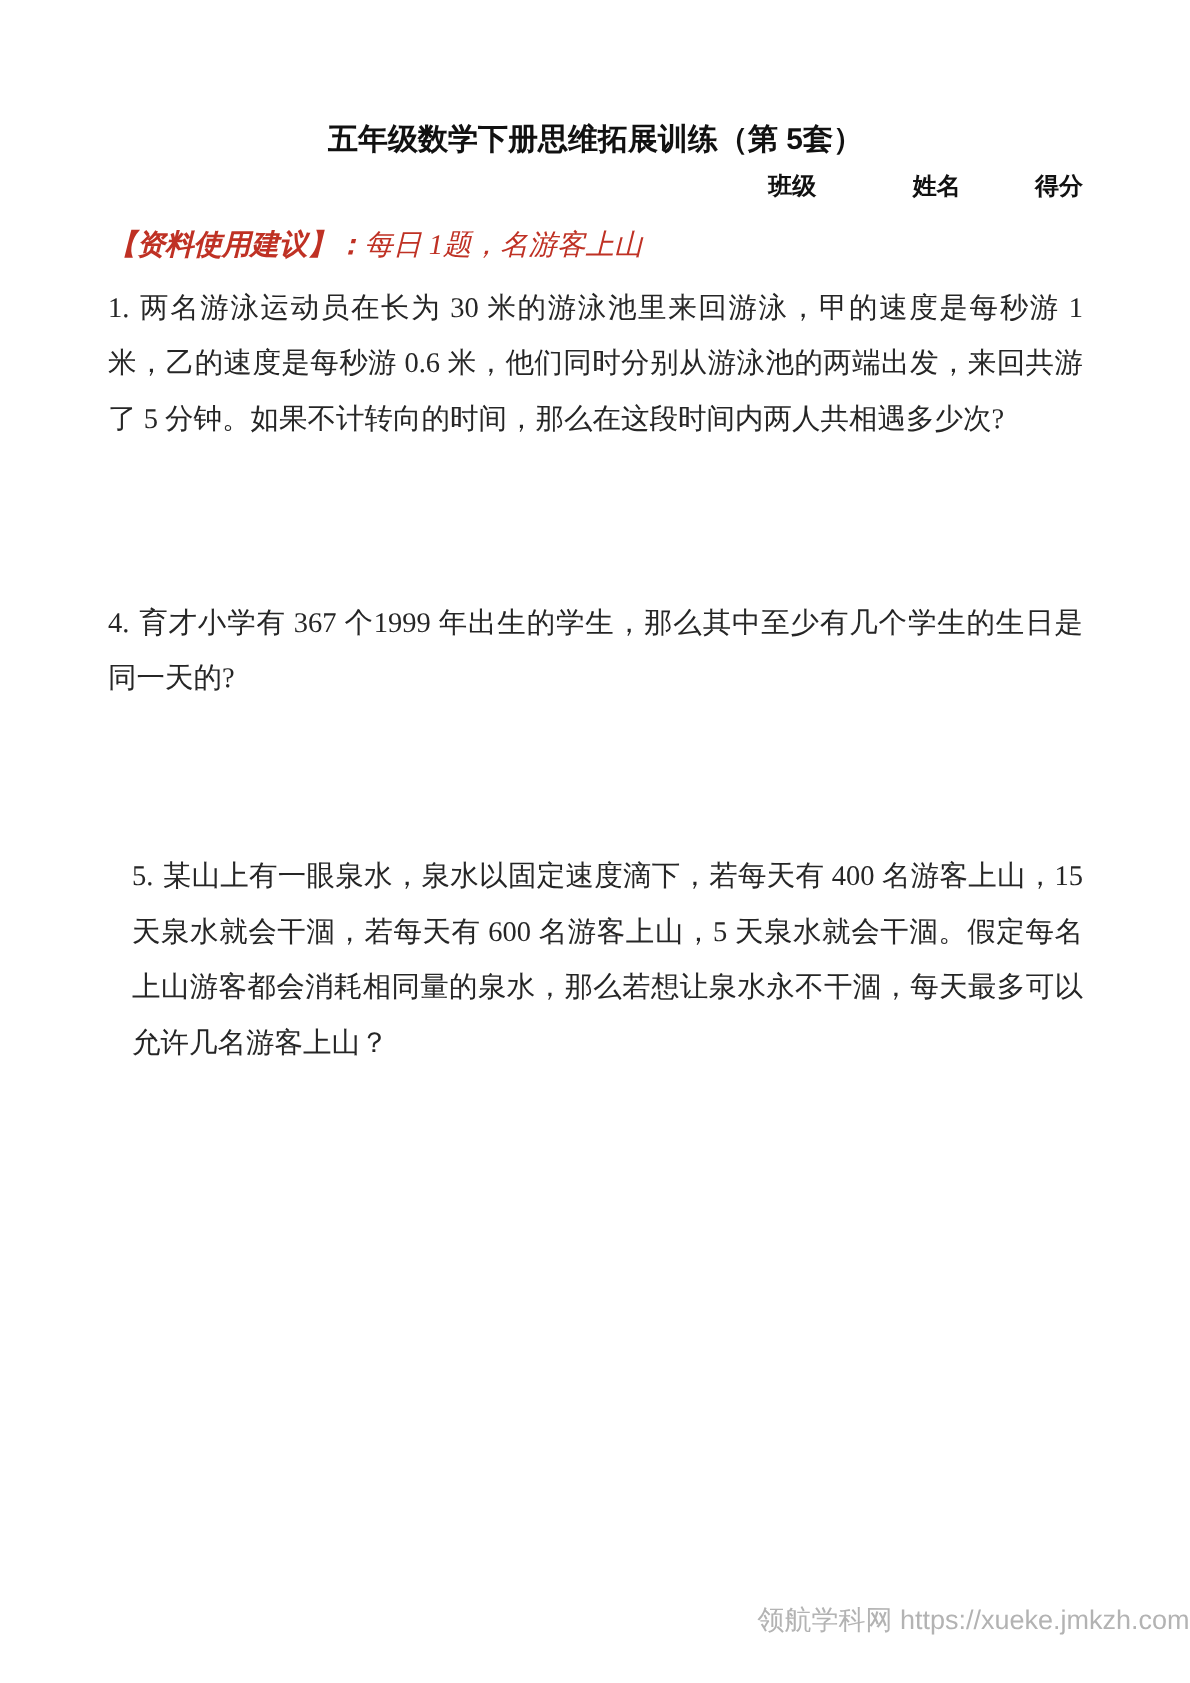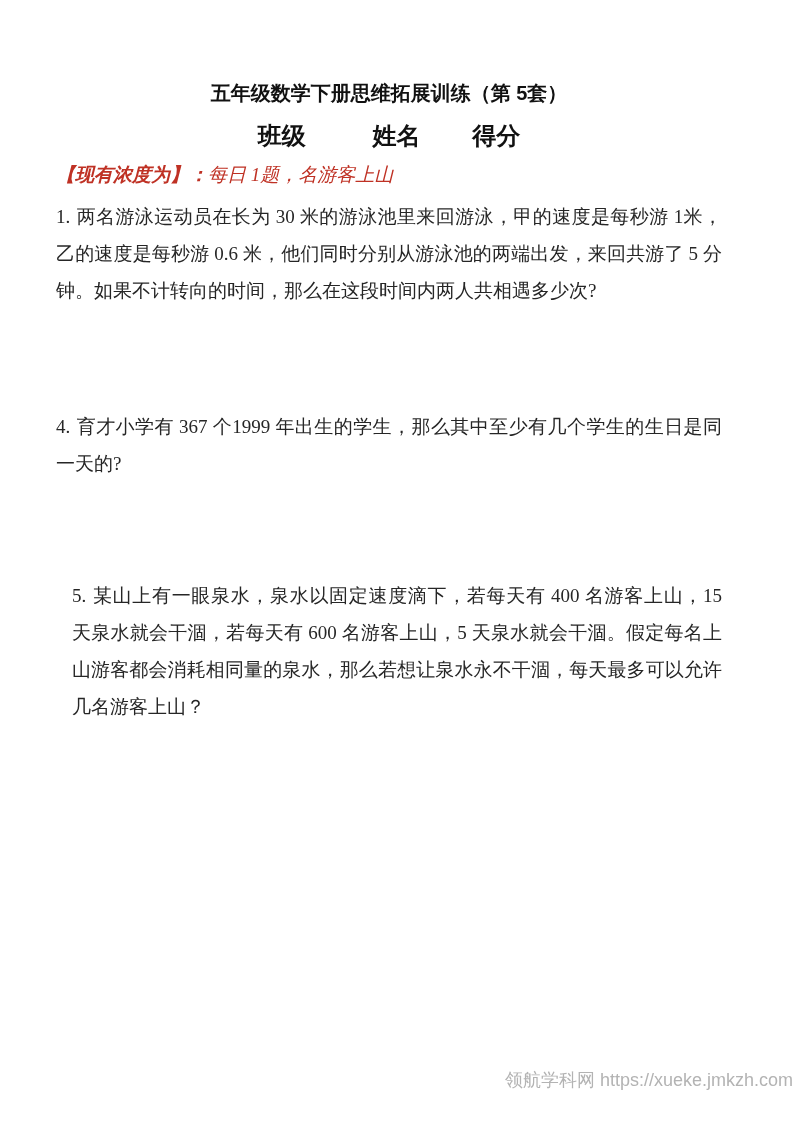--- a/index.html
+++ b/index.html
@@ -13,37 +13,37 @@
   body{
     font-family:"Liberation Serif","DejaVu Serif",serif;
     color:var(--body-text);
   }
   .sheet{
     position:relative;
     width:793px;
     height:1122px;
     margin:0 auto;
     background:var(--page-bg);
-    padding:0 71px 0 56px;
+    padding:0 71px 0 72px;
     overflow:hidden;
   }
   .title{
     padding-top:80px;
     text-align:center;
     font-family:"Liberation Sans","DejaVu Sans",sans-serif;
     font-size:20px;
     font-weight:bold;
     line-height:26px;
     color:#111111;
   }
   .fields{
-    margin-top:17px;
-    text-align:center;
+    margin-top:6px;
+    text-align:right;
     font-family:"Liberation Sans","DejaVu Sans",sans-serif;
-    font-size:24px;
+    font-size:16px;
     font-weight:bold;
     line-height:26px;
     color:#111111;
   }
   .fields .field:nth-child(2){margin-left:60px;}
   .fields .field:nth-child(3){margin-left:45px;}
   .suggestion{
     margin-top:13px;
     font-size:19px;
     line-height:26px;
@@ -84,21 +84,21 @@
 
   <h1 class="title">五年级数学下册思维拓展训练（第 5套）</h1>
 
   <div class="fields">
     <span class="field">班级</span>
     <span class="field">姓名</span>
     <span class="field">得分</span>
   </div>
 
   <div class="suggestion">
-    <span class="sug-label">【现有浓度为】：</span><span class="sug-text">每日 1题，名游客上山</span>
+    <span class="sug-label">【资料使用建议】：</span><span class="sug-text">每日 1题，名游客上山</span>
   </div>
 
   <p class="question q1">
     <span class="qnum">1.</span><span>两名游泳运动员在长为 30 米的游泳池里来回游泳，甲的速度是每秒游 1米，乙的速度是每秒游 0.6 米，他们同时分别从游泳池的两端出发，来回共游了 5 分钟。如果不计转向的时间，那么在这段时间内两人共相遇多少次?</span>
   </p>
 
 
 
   <p class="question q4">
     <span class="qnum">4.</span><span>育才小学有 367 个1999 年出生的学生，那么其中至少有几个学生的生日是同一天的?</span>

